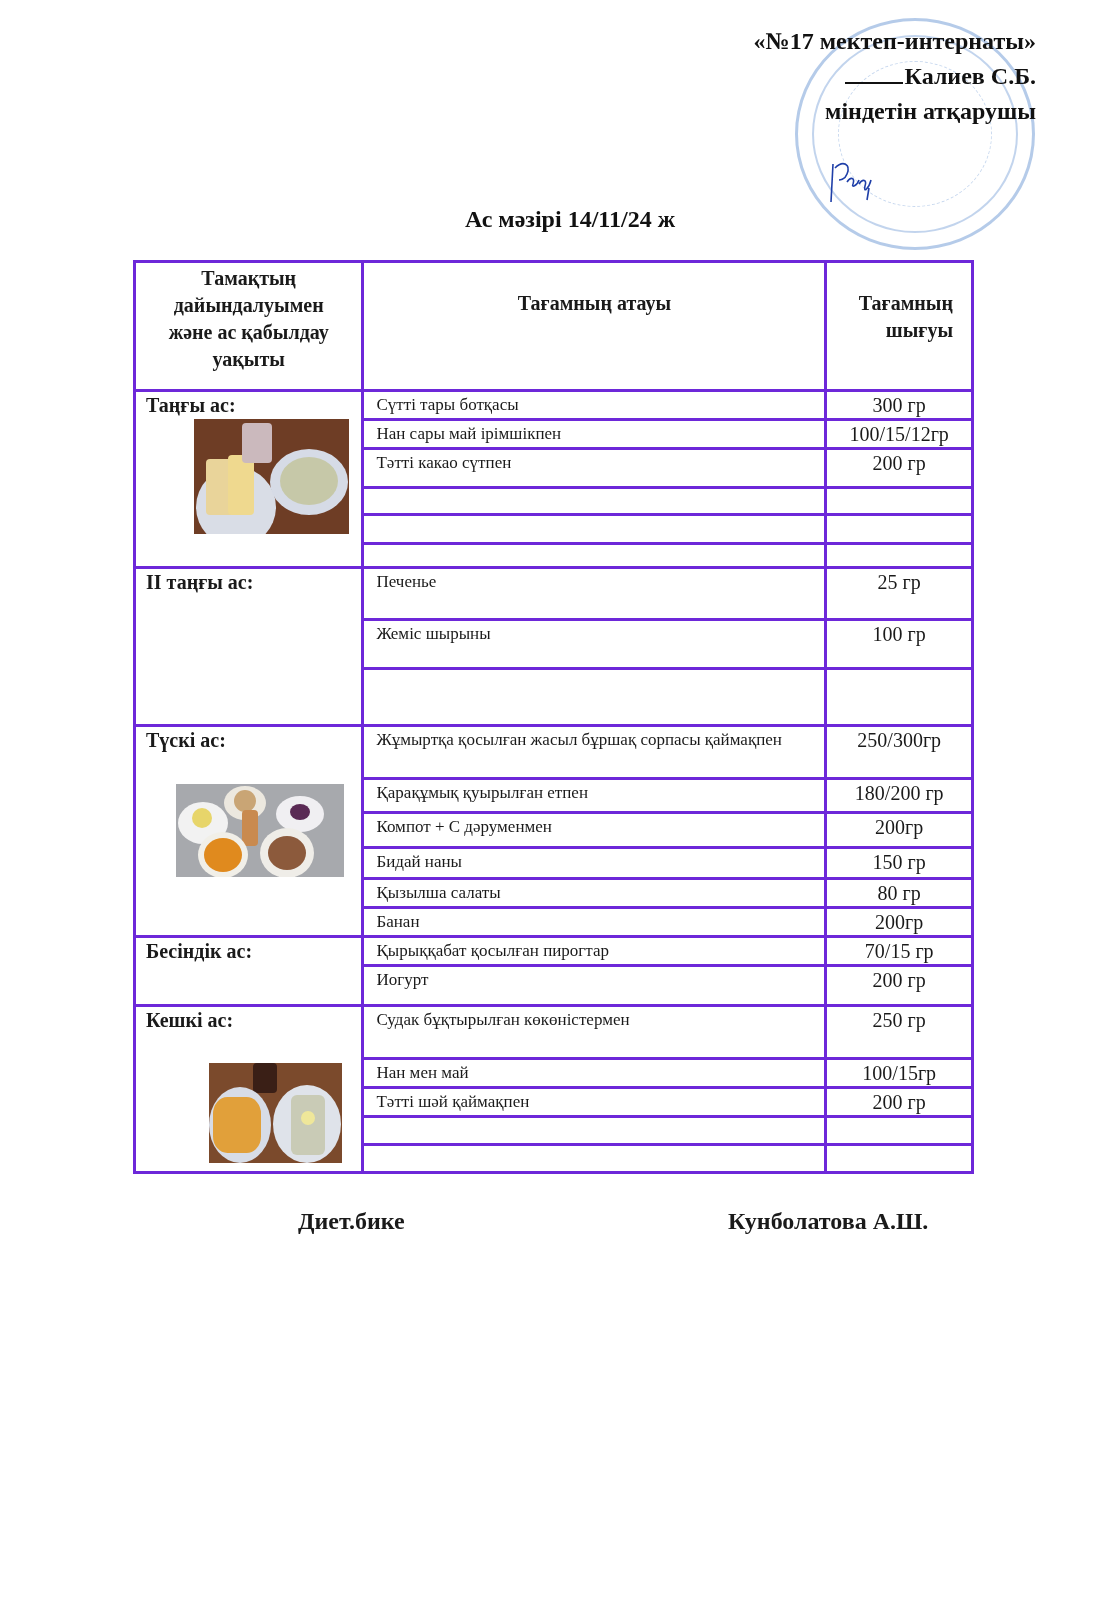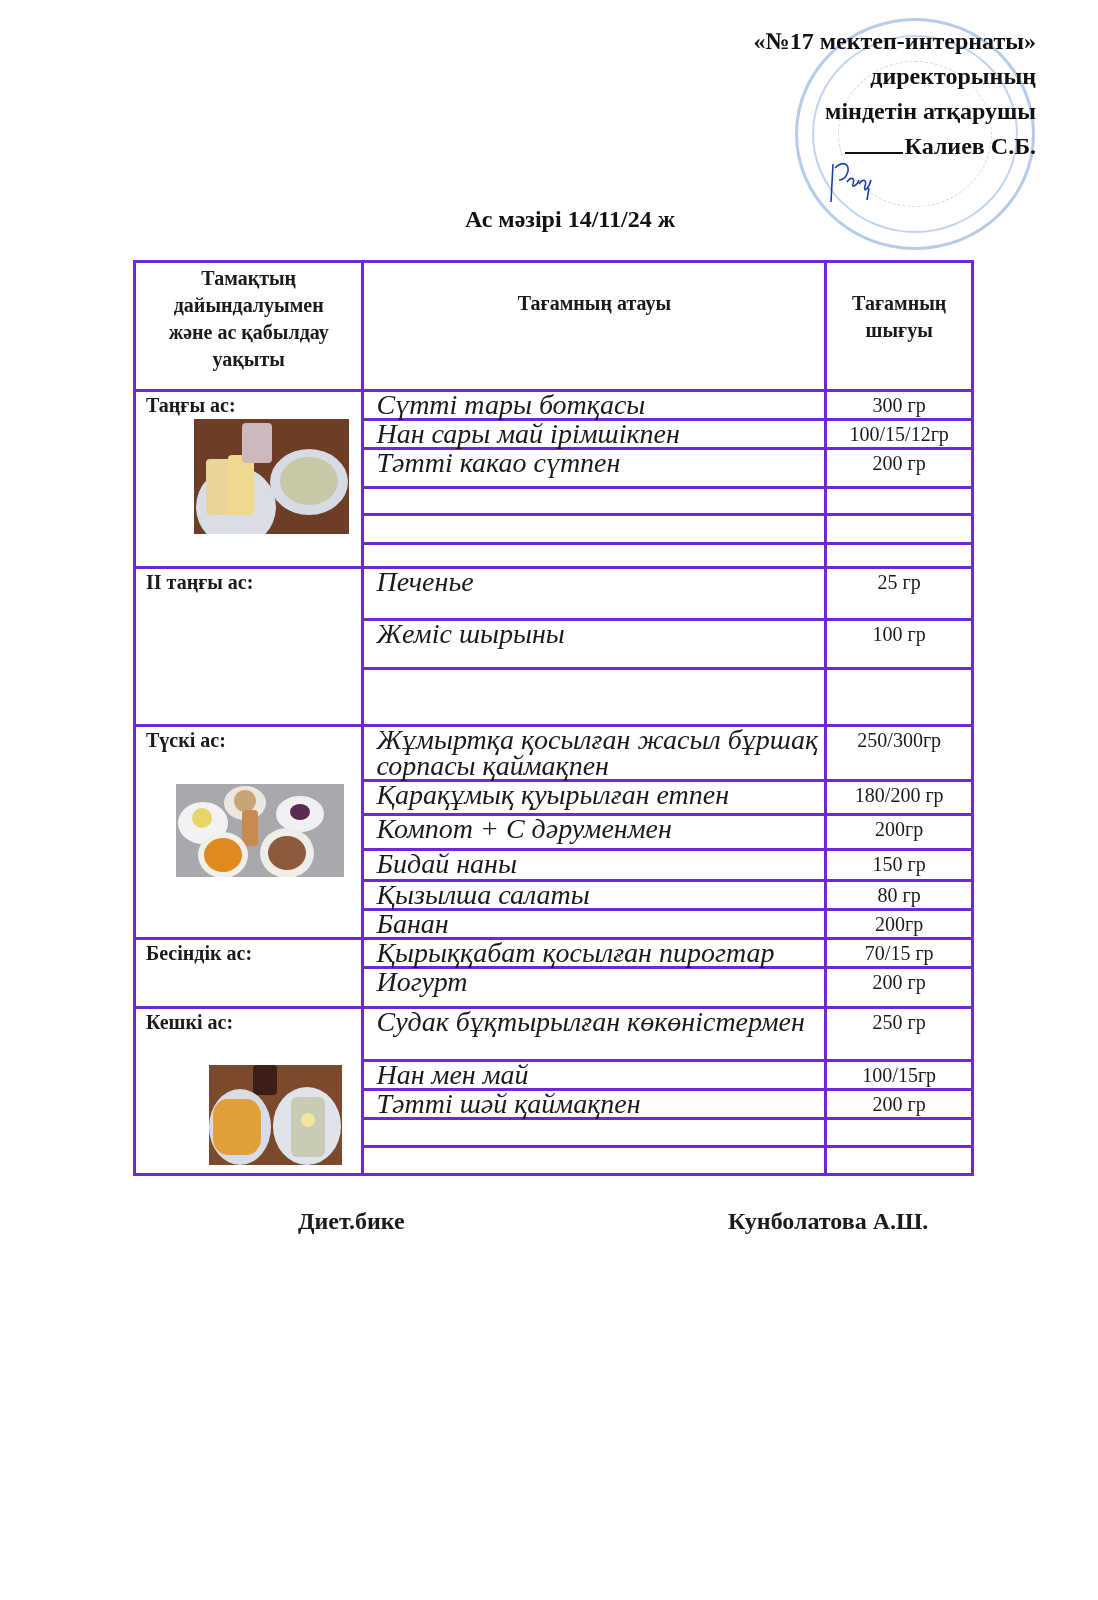--- a/index.html
+++ b/index.html
@@ -20,46 +20,45 @@
   .title { position:absolute; left:0; width:1140px; top:206px; text-align:center;
            font-weight:bold; font-size:24px; color:#111; }
 
   table.menu { position:absolute; left:133px; top:260px; width:841px; border-collapse:collapse;
                table-layout:fixed; }
   table.menu td, table.menu th { border:3px solid #6d28d9; padding:0; vertical-align:top; }
   table.menu th { font-weight:bold; font-size:20px; line-height:27px; text-align:center;
                   height:124px; padding-top:2px; }
   .col1 { width:226px; } .col2 { width:458px; } .col3 { width:145px; }
   .meal { font-weight:bold; font-size:20px; padding:2px 0 0 10px !important; position:relative; }
-  .dish { font-size:28px; line-height:26px; padding:0 0 0 12px !important;font-style:italic; }
+  .dish { font-size:17px; line-height:26px; padding:0 0 0 12px !important; }
   .amt  { font-size:20px; line-height:26px; text-align:center; }
 
   .photo { position:absolute; overflow:hidden; }
   .ph-bf { left:58px; top:27px; width:155px; height:115px; background:#6e3d25; }
   .ph-ln { left:40px; top:57px; width:168px; height:93px; background:#a7a9ad; }
   .ph-dn { left:73px; top:56px; width:133px; height:100px; background:#7b4a2c; }
   .plate { position:absolute; border-radius:50%; background:#d9dde6; }
   .food  { position:absolute; border-radius:50%; }
   .glass { position:absolute; border-radius:4px; }
 
   .footer-left { position:absolute; left:298px; top:1208px; font-weight:bold; font-size:24px; }
   .footer-right { position:absolute; left:728px; top:1208px; font-weight:bold; font-size:24px; }
 </style>
 </head>
 <body>
 
 <div class="stamp"></div>
 
 <div class="approve">
   <div>«№17 мектеп-интернаты»</div>
-  <div>директорының</div>
-  <div>міндетін атқарушы</div>
   <div>
     <span style="display:inline-block;width:58px;border-bottom:2px solid #111;margin-right:2px;"></span><span>Калиев С.Б.</span>
   </div>
+  <div>міндетін атқарушы</div>
 </div>
 <svg class="signature" viewBox="0 0 60 48">
   <path d="M8 44 L10 6 M12 10 C20 2 28 6 24 16 C22 22 16 22 16 22 M24 24 C28 18 32 20 30 26 C28 30 34 28 36 22 M36 26 C40 20 44 22 42 28 C40 36 46 30 48 22 M46 30 L44 42" stroke="#1f3fa8" stroke-width="1.6" fill="none"></path>
 </svg>
 
 <div class="title">Ас мәзірі 14/11/24 ж</div>
 
 <table class="menu">
   <colgroup>
       <col class="col1">
@@ -68,21 +67,21 @@
     </colgroup>
   <thead>
     <tr>
       <th>
           <div style="padding:0 14px;">Тамақтың дайындалуымен және ас қабылдау уақыты</div>
         </th>
       <th>
           <div style="padding-top:25px;">Тағамның атауы</div>
         </th>
       <th>
-          <div style="padding:25px 18px 0;">Тағамның шығуы</div>
+          <div style="padding:25px 18px 0;text-align:right;">Тағамның шығуы</div>
         </th>
     </tr>
   </thead>
   <tbody id="menu-body">
       <tr style="height: 29px; margin-top: 16px;">
         <td class="meal" rowspan="6">
           <div>Таңғы ас:</div>
           <div class="photo ph-bf">
             <div class="plate" style="left:2px;top:48px;width:80px;height:80px;"></div>
             <div class="food" style="left:12px;top:40px;width:28px;height:56px;border-radius:4px;background:#e9d49a;"></div>

